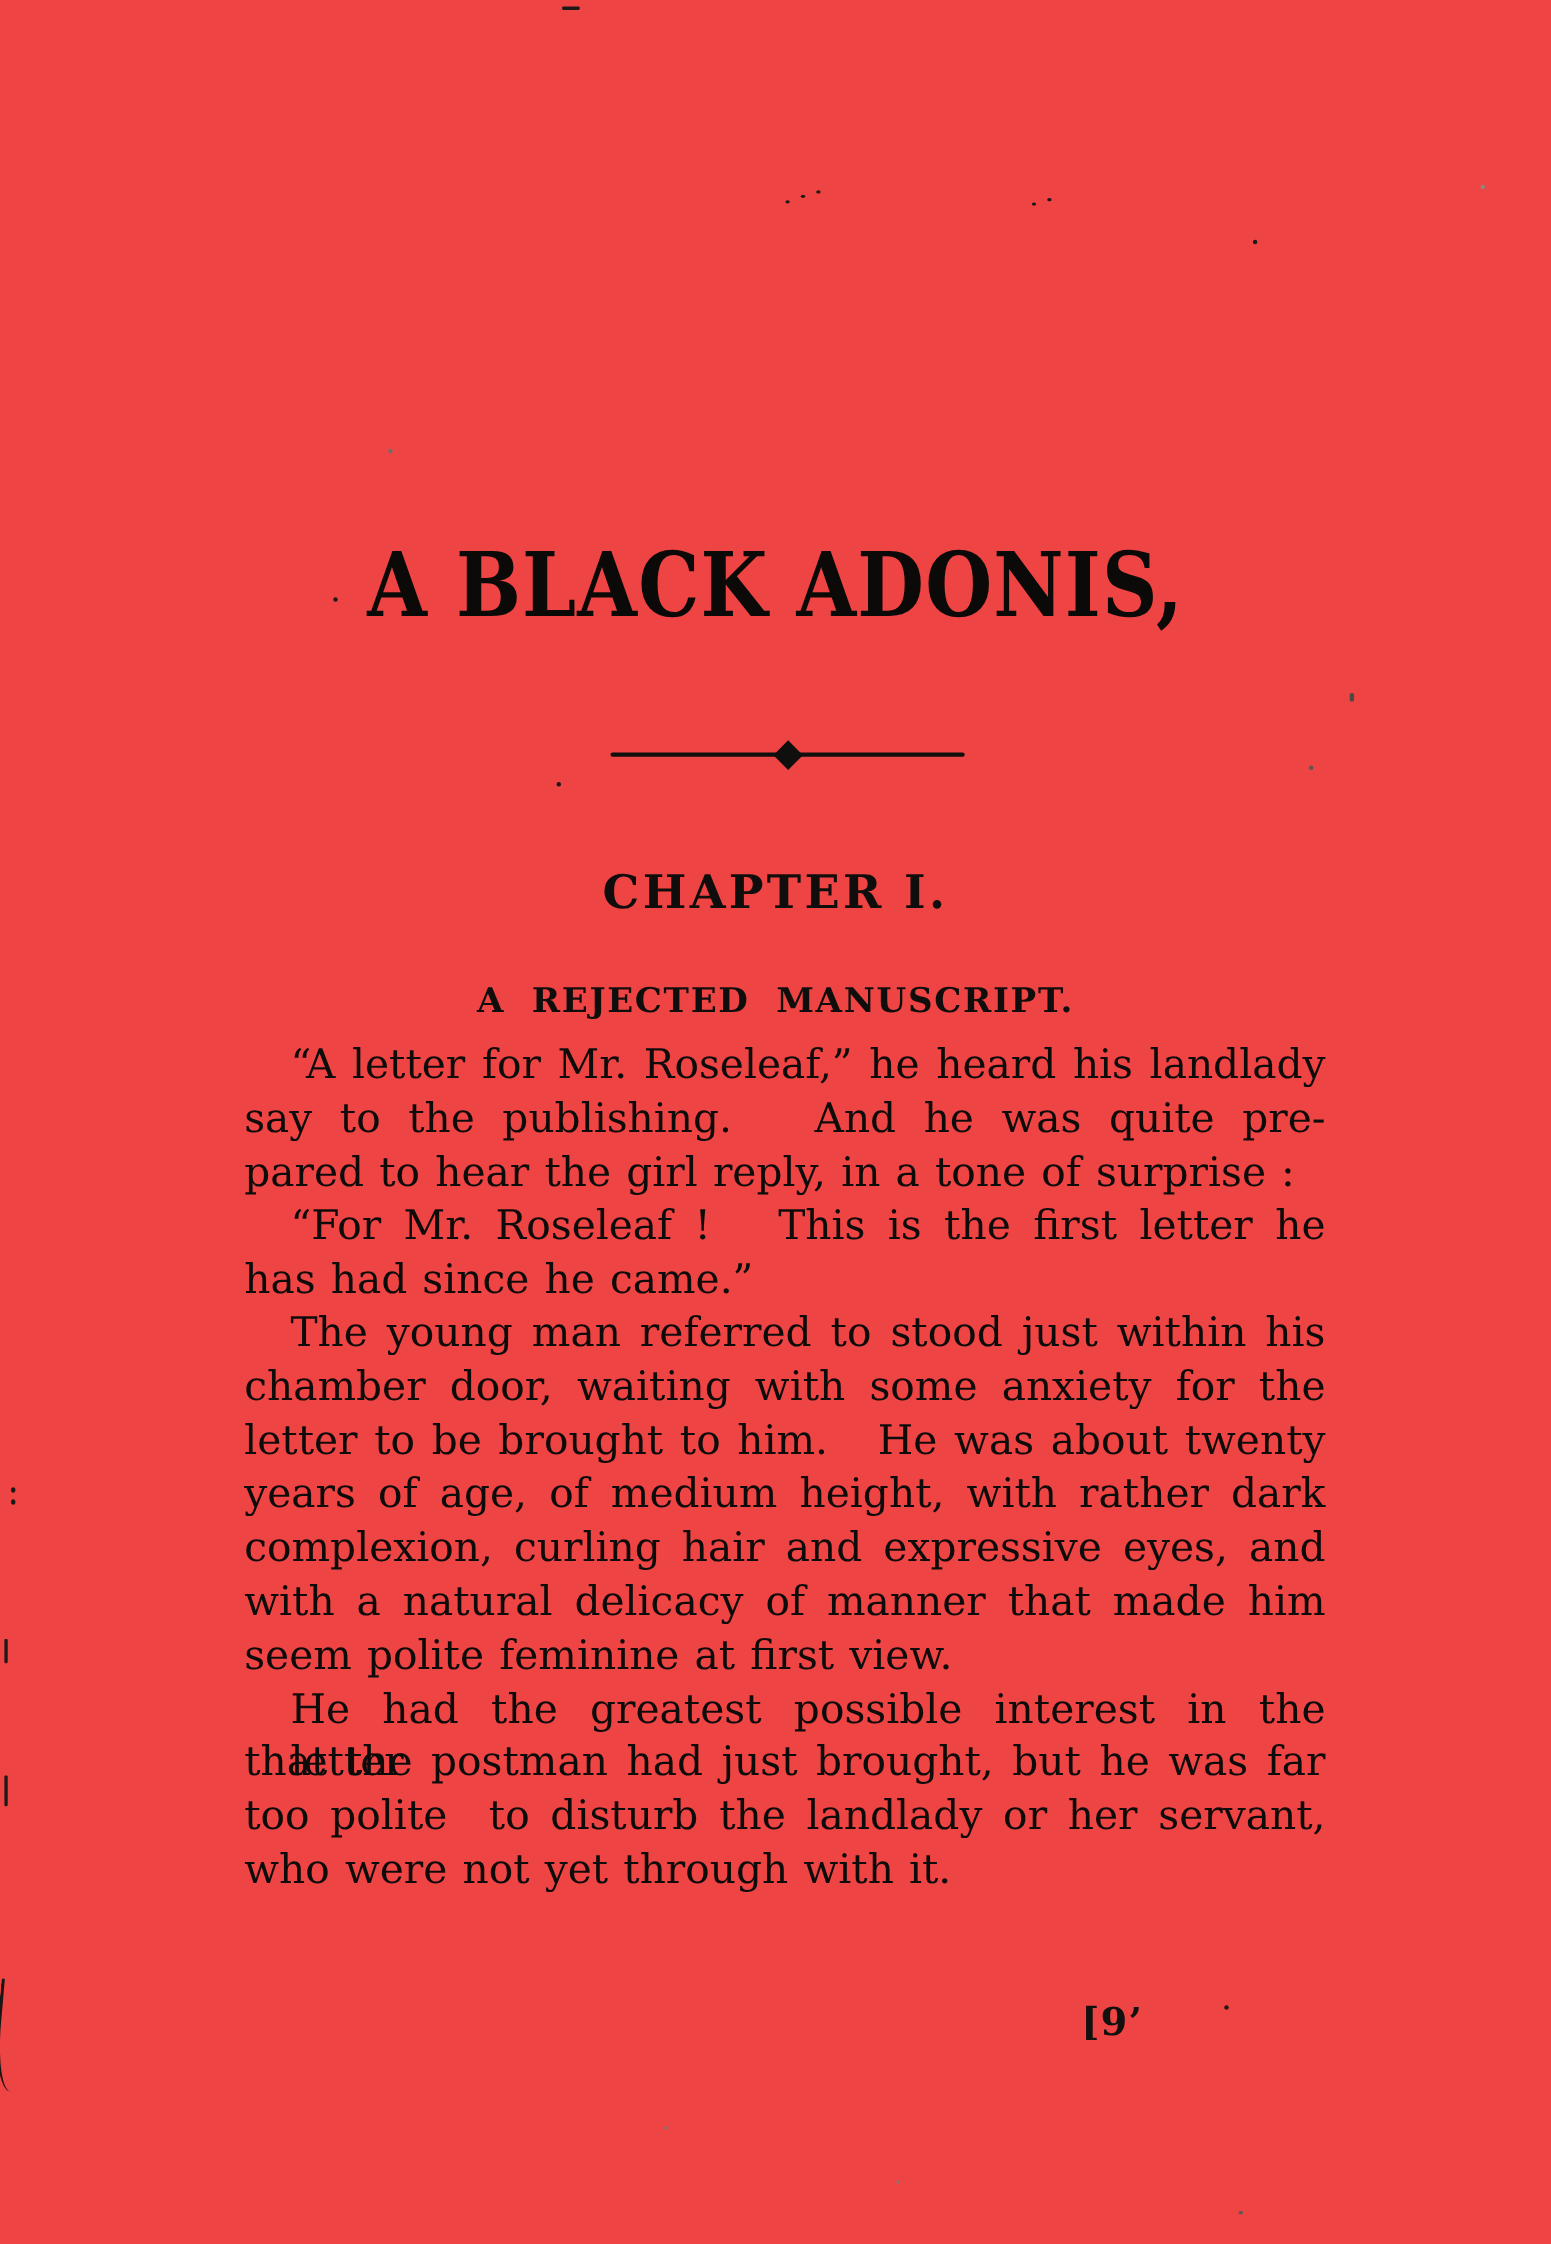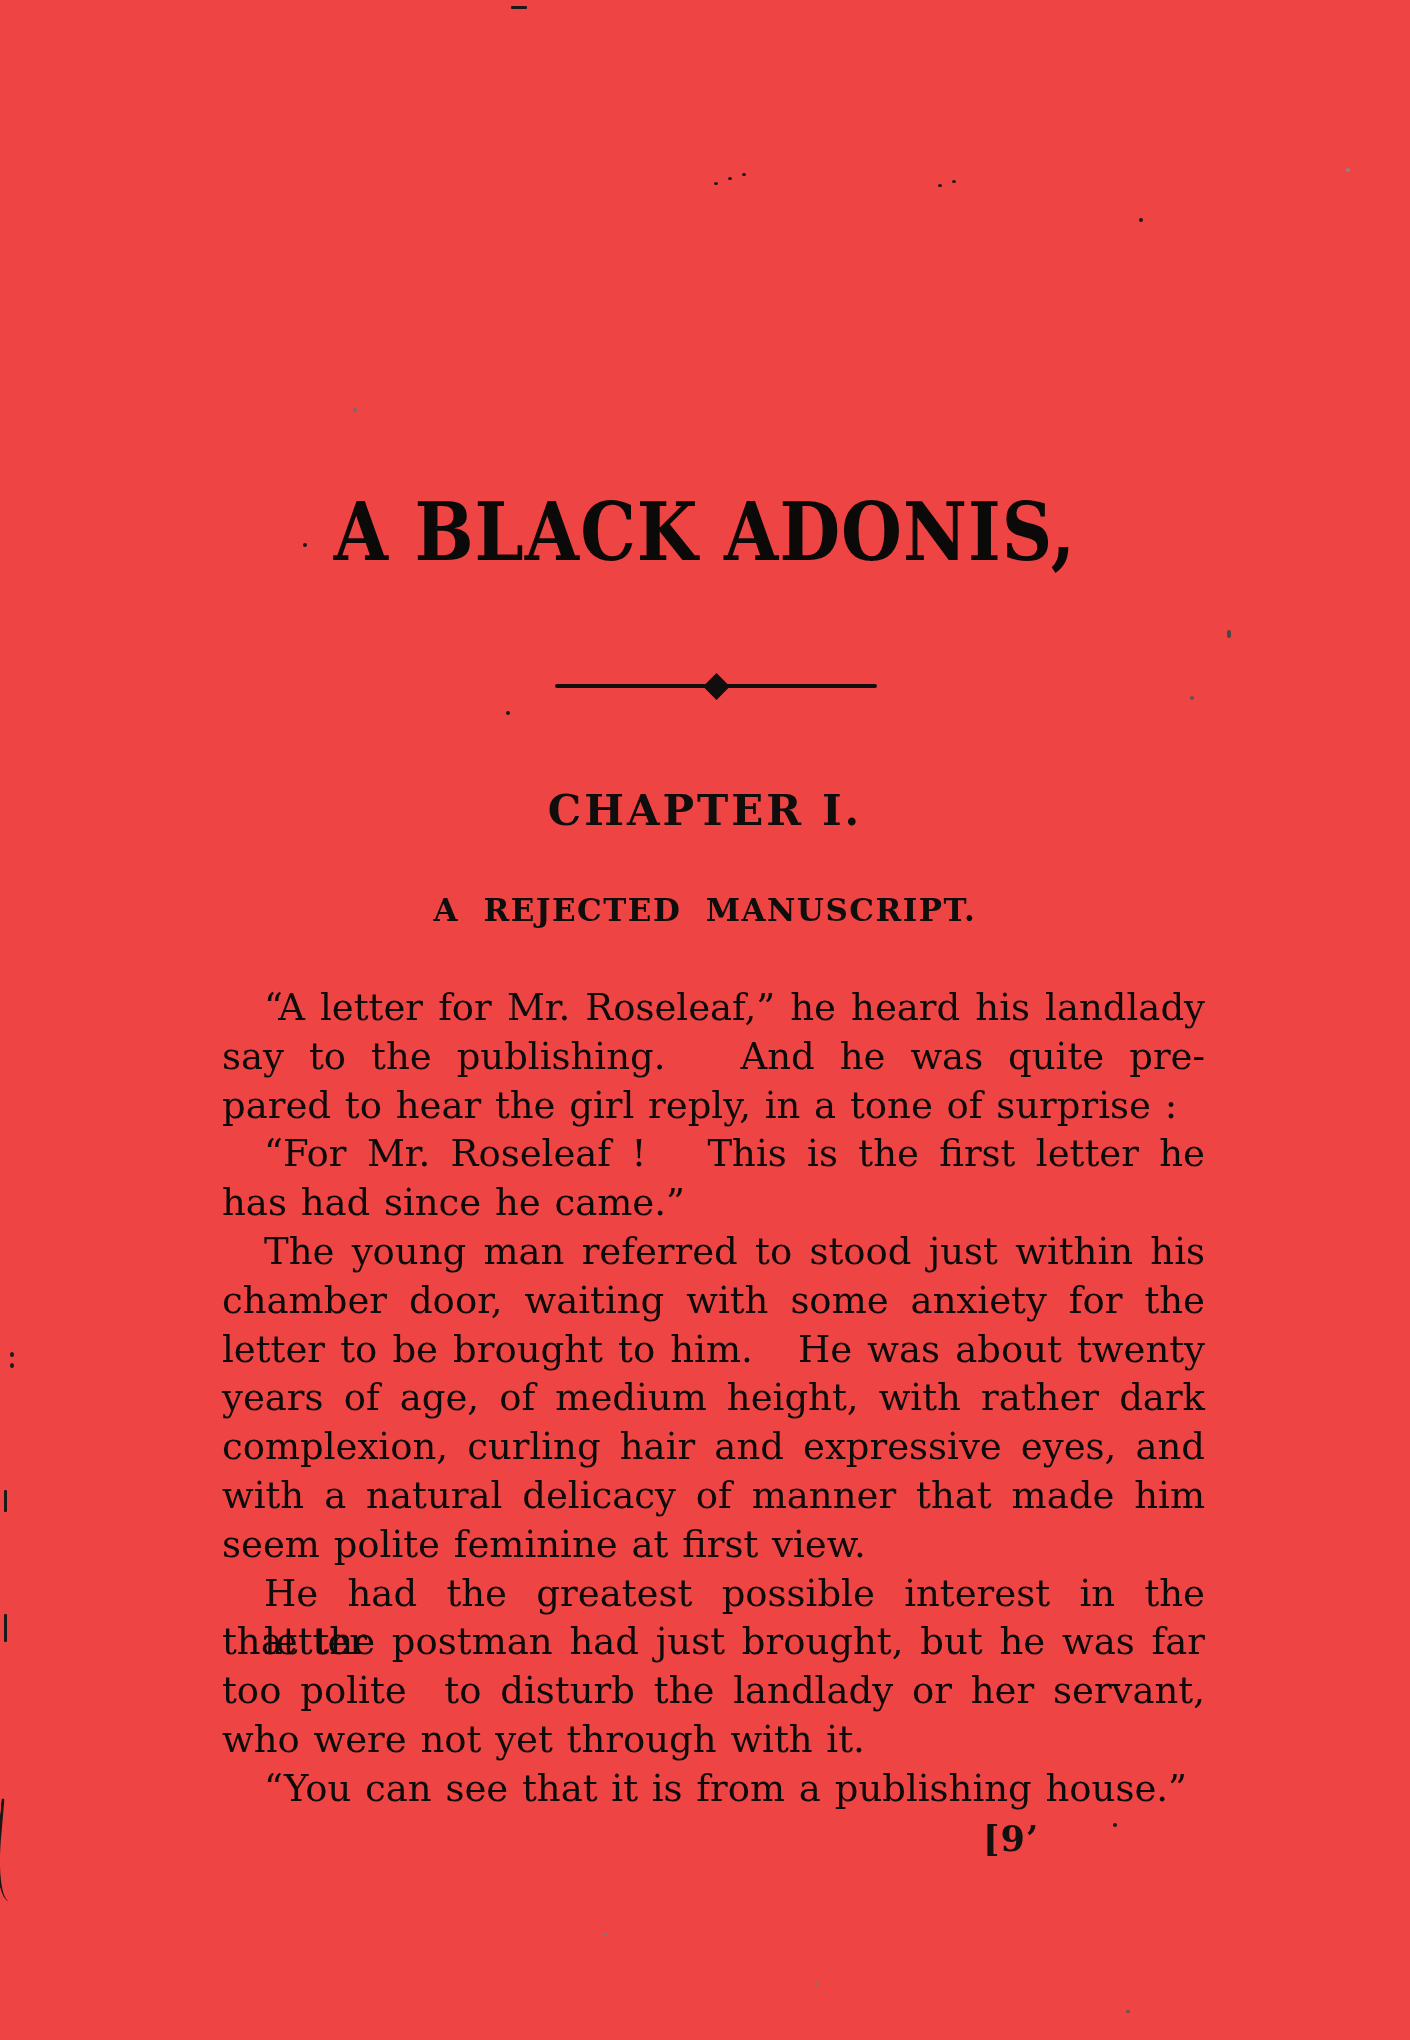--- a/index.html
+++ b/index.html
@@ -86,21 +86,21 @@
     letter-spacing: 1.5px;
     word-spacing: 12px;
     line-height: 1.1;
     color: #0f0e0c;
     white-space: nowrap;
   }
 
   
   .body-text {
     position: absolute;
-    top: 984px;
+    top: 944px;
     left: 222px;
     width: 983px;
     font-size: 37px;
     color: #0d0c0a;
     word-spacing: 2px;
   }
   .line {
     line-height: 48.8px;
     height: 48.8px;
     text-align: justify;
@@ -174,21 +174,20 @@
     <div class="line">years of age, of medium height, with rather dark</div>
     <div class="line">complexion, curling hair and expressive eyes, and</div>
     <div class="line">with a natural delicacy of manner that made him</div>
     <div class="line last">seem polite feminine at first view.</div>
 
     <div class="line indent">He had the greatest possible interest in the letter</div>
     <div class="line">that the postman had just brought, but he was far</div>
     <div class="line">too polite  to disturb the landlady or her servant,</div>
     <div class="line last">who were not yet through with it.</div>
 
-    <div class="line indent last">“You can see that it is from a publishing house.”</div>
   </div>
 
   <div class="page-number">[9’</div>
 
   <div class="spk bar" style="left:511px; top:6px; width:16px; height:3px;"></div>
   <div class="spk" style="left:714px; top:182px; width:4px; height:3px;"></div>
   <div class="spk" style="left:728px; top:177px; width:4px; height:3px;"></div>
   <div class="spk" style="left:742px; top:173px; width:4px; height:3px;"></div>
   <div class="spk" style="left:938px; top:184px; width:4px; height:3px;"></div>
   <div class="spk" style="left:952px; top:180px; width:4px; height:3px;"></div>

